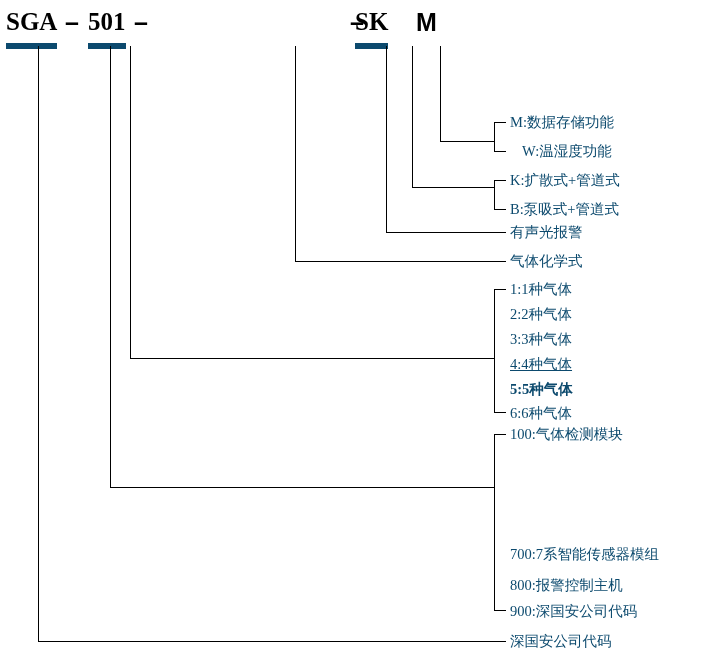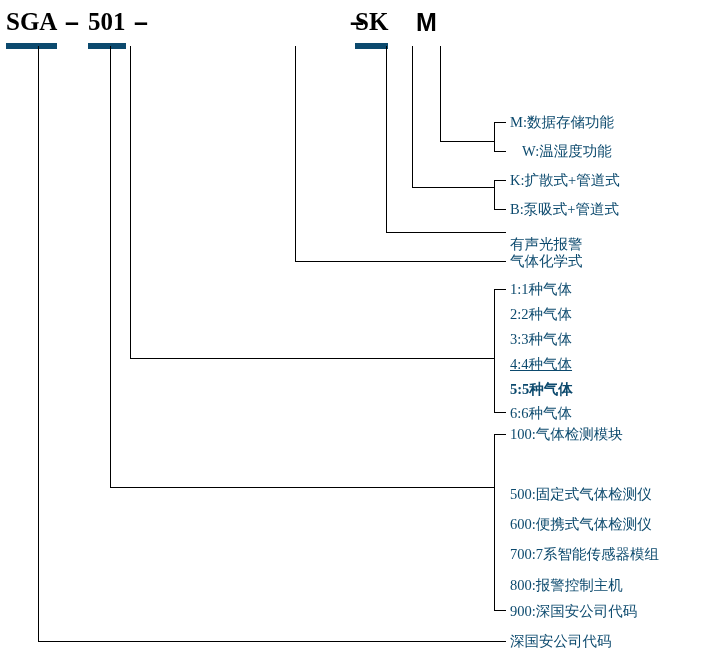--- a/index.html
+++ b/index.html
@@ -107,43 +107,41 @@
   <div class="label" style="left:506px; top:143px;margin-left:16px;">W:温湿度功能</div>
 
   <div class="vline" style="left:494px; top:180px; height:30px;"></div>
   <div class="hline" style="left:494px; top:180px; width:12px;"></div>
   <div class="hline" style="left:494px; top:209px; width:12px;"></div>
   <div class="hline" style="left:412px; top:187px; width:82px;"></div>
   <div class="label" style="left:510px; top:172px;">K:扩散式+管道式</div>
   <div class="label" style="left:510px; top:201px;">B:泵吸式+管道式</div>
 
   <div class="hline" style="left:386px; top:232px; width:120px;"></div>
-  <div class="label" style="left:510px; top:224px;margin-top:12px;">有声光报警</div>
+  <div class="label" style="left:510px; top:224px;">有声光报警</div>
 
   <div class="hline" style="left:295px; top:261px; width:211px;"></div>
   <div class="label" style="left:510px; top:253px;">气体化学式</div>
 
   <div class="vline" style="left:494px; top:289px; height:124px;"></div>
   <div class="hline" style="left:494px; top:289px; width:12px;"></div>
   <div class="hline" style="left:494px; top:412px; width:12px;"></div>
   <div class="hline" style="left:130px; top:358px; width:364px;"></div>
   <div class="label" style="left:510px; top:281px;">1:1种气体</div>
   <div class="label" style="left:510px; top:306px;">2:2种气体</div>
   <div class="label" style="left:510px; top:331px;">3:3种气体</div>
   <div class="label" style="left:510px; top:356px;text-decoration:underline;">4:4种气体</div>
   <div class="label" style="left:510px; top:381px;font-weight:bold;">5:5种气体</div>
   <div class="label" style="left:510px; top:405px;text-align:center;">6:6种气体</div>
 
   <div class="vline" style="left:494px; top:434px; height:177px;"></div>
   <div class="hline" style="left:494px; top:434px; width:12px;"></div>
   <div class="hline" style="left:494px; top:610px; width:12px;"></div>
   <div class="hline" style="left:110px; top:487px; width:384px;"></div>
   <div class="label" style="left:510px; top:426px;">100:气体检测模块</div>
-  <div class="label" style="left:510px; top:486px;">500:固定式气体检测仪</div>
-  <div class="label" style="left:510px; top:516px;">600:便携式气体检测仪</div>
   <div class="label" style="left:510px; top:546px;">700:7系智能传感器模组</div>
   <div class="label" style="left:510px; top:577px;">800:报警控制主机</div>
   <div class="label" style="left:510px; top:603px;">900:深国安公司代码</div>
 
   <div class="hline" style="left:38px; top:641px; width:468px;"></div>
   <div class="label" style="left:510px; top:633px;">深国安公司代码</div>
 
 </div>
 
 </body></html>

